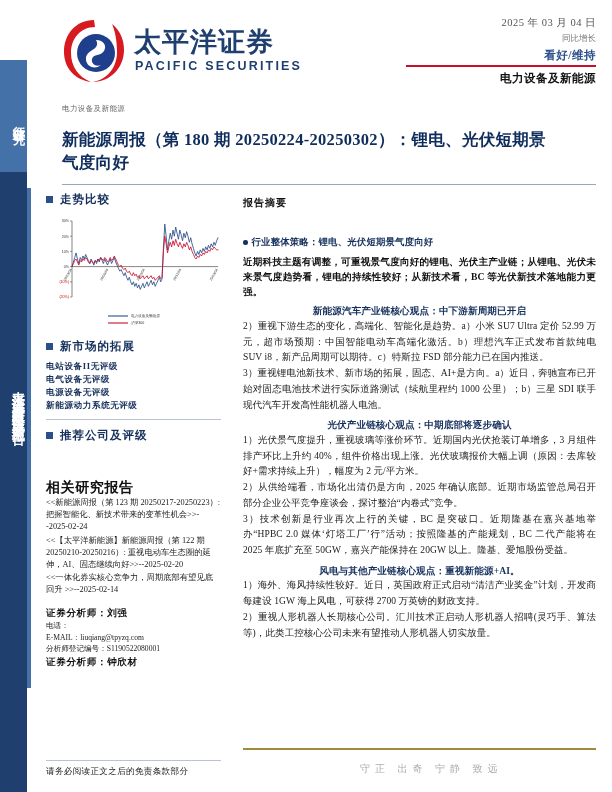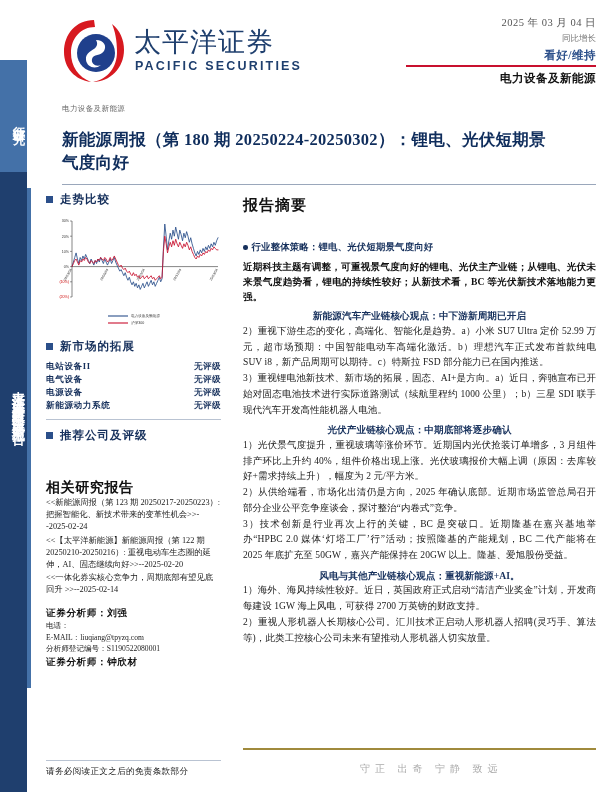--- a/index.html
+++ b/index.html
@@ -24,21 +24,21 @@
     font-family:"Liberation Serif","DejaVu Serif",serif;
   }
   .rail-label.a{top:68px;height:104px;}
   .rail-label.b{top:222px;height:360px;font-size:13px;letter-spacing:2.5px;}
 
   .rail-accent{position:absolute;left:27px;top:188px;width:4px;height:500px;background:#4471a8;}
 
   
   .logo-wrap{position:absolute;left:62px;top:16px;width:280px;height:70px;}
   .logo-mark{position:absolute;left:0;top:2px;width:64px;height:66px;}
-  .logo-cn{position:absolute;left:72px;top:8px;font-size:27px;font-weight:normal;color:#1f3f6e;letter-spacing:1px;
+  .logo-cn{position:absolute;left:72px;top:8px;font-size:27px;font-weight:bold;color:#1f3f6e;letter-spacing:1px;
            font-family:"Liberation Serif","DejaVu Serif",serif;}
   .logo-en{position:absolute;left:73px;top:43px;font-size:12.5px;font-weight:bold;color:#1f3f6e;letter-spacing:2.2px;
            font-family:"Liberation Sans","DejaVu Sans",sans-serif;}
 
   .hdr-right{position:absolute;right:16px;top:16px;width:190px;text-align:right;}
   .hdr-date{font-size:10.5px;color:#555;letter-spacing:.5px;}
   .hdr-kind{font-size:8.5px;color:#777;margin-top:3px;}
   .hdr-rating{font-size:11.5px;color:#2b4f8a;font-weight:bold;margin-top:3px;letter-spacing:.5px;}
   .hdr-rule{height:2.2px;background:#c8102e;margin-top:2px;}
   .hdr-sector{font-size:11.5px;color:#111;font-weight:bold;margin-top:4px;letter-spacing:.5px;}
@@ -51,37 +51,37 @@
 
   
   .lcol{position:absolute;left:46px;top:192px;width:175px;}
   .sec-head{display:flex;align-items:center;gap:7px;margin-bottom:6px;}
   .sq{width:7px;height:7px;background:#2b4f8a;display:inline-block;}
   .sec-title{font-size:11.5px;font-weight:bold;color:#16305c;letter-spacing:1px;}
 
   .chart-box{width:175px;height:122px;position:relative;margin:2px 0 4px 0;}
 
   .rate-tbl{width:175px;margin-top:2px;font-size:8.6px;color:#16305c;font-weight:bold;}
-  .rate-row{display:flex;justify-content:space-between;line-height:1.52;gap:16px;}
+  .rate-row{display:flex;justify-content:flex-start;line-height:1.52;}
   .rate-row .nm{letter-spacing:.6px;}
   .rate-row .vl{letter-spacing:.4px;}
   .hr-thin{height:1px;background:#b9c3d2;margin:7px 0 8px 0;}
 
   .rr-head{font-size:14px;font-weight:bold;color:#111;letter-spacing:.6px;margin-bottom:0;}
   .rr-item{font-size:8.3px;color:#1a1a1a;line-height:1.46;margin-bottom:1px;}
 
   .an-head{font-size:9.6px;font-weight:bold;color:#111;letter-spacing:.6px;}
   .an-line{font-size:7.6px;color:#222;line-height:1.5;}
 
   .foot-rule{position:absolute;left:46px;top:760px;width:175px;height:1px;background:#b9c3d2;}
   .foot-note{position:absolute;left:46px;top:766px;width:300px;font-size:8.6px;color:#222;letter-spacing:.3px;}
 
   
   .rcol{position:absolute;left:243px;top:196px;width:353px;}
-  .abs-title{font-size:15px;font-weight:bold;color:#111;letter-spacing:1px;margin-bottom:14px;}
+  .abs-title{font-size:10px;font-weight:bold;color:#111;letter-spacing:1px;margin-bottom:14px;}
   .bullet-head{font-size:9.4px;font-weight:bold;color:#16305c;letter-spacing:.2px;margin:26px 0 5px 0;}
   .bullet-head .dot{display:inline-block;width:4.5px;height:4.5px;border-radius:50%;background:#16305c;
                     vertical-align:middle;margin-right:4px;margin-bottom:1px;}
   .p-bold{font-size:9.6px;font-weight:bold;color:#111;line-height:1.58;text-align:justify;letter-spacing:.1px;}
   .p-sub{font-size:9.6px;font-weight:bold;color:#16305c;line-height:1.6;letter-spacing:.1px;margin-top:4px;text-align:center;}
   .p-body{font-size:9.5px;color:#1a1a1a;line-height:1.66;text-align:justify;letter-spacing:.1px;}
 
   .right-rule{position:absolute;left:243px;top:748px;width:353px;height:1.5px;background:#a08a3c;}
   .watermark{position:absolute;left:360px;top:762px;font-size:10px;color:#aaa;letter-spacing:5px;}
 </style>

